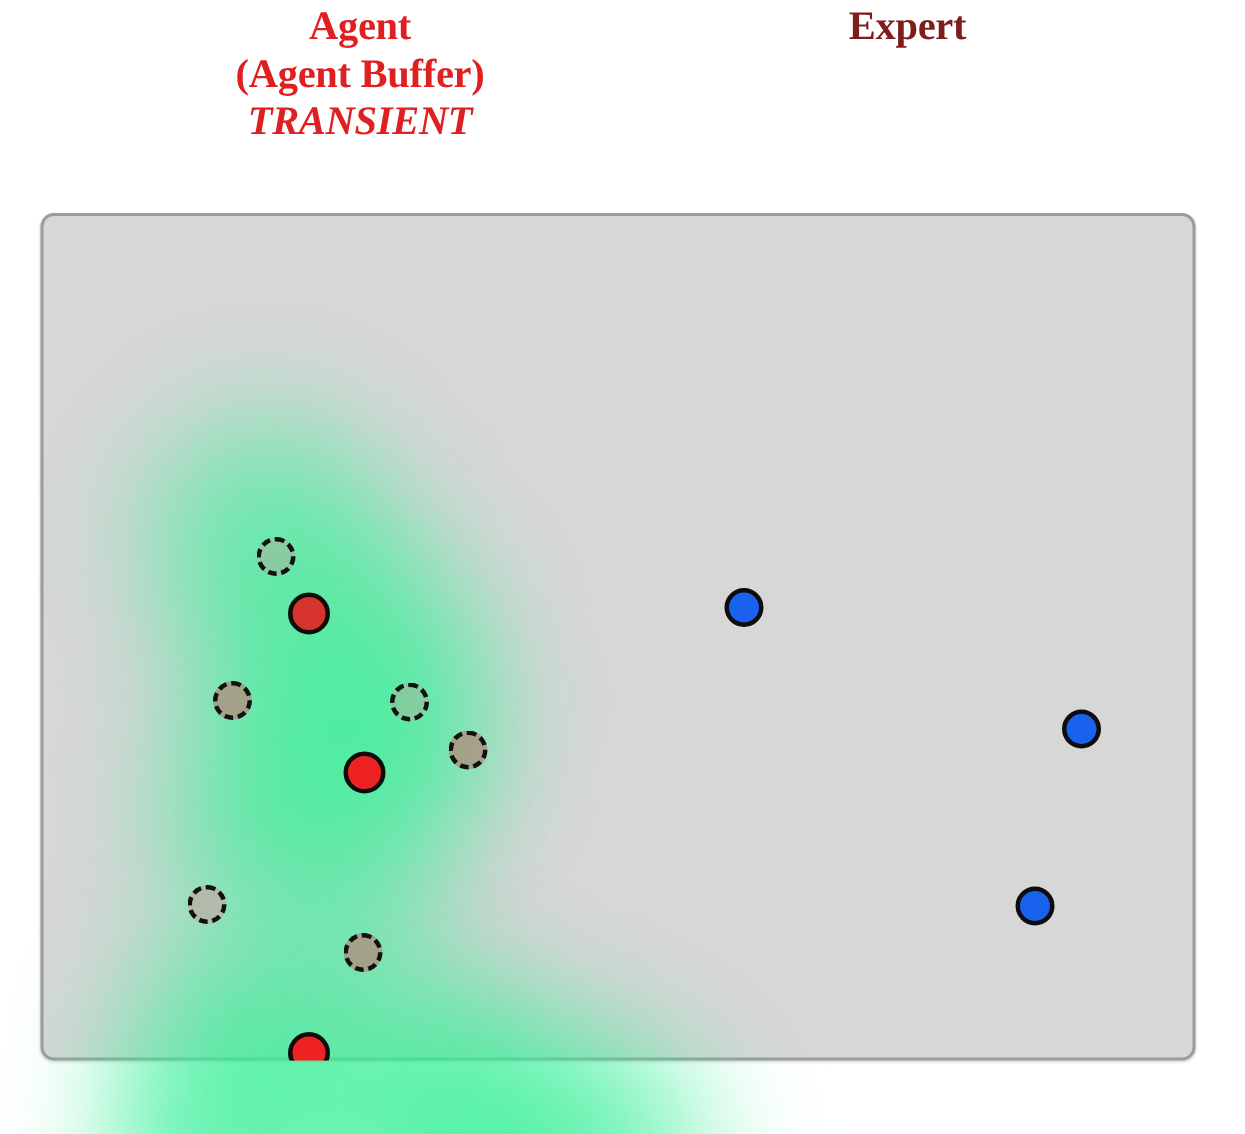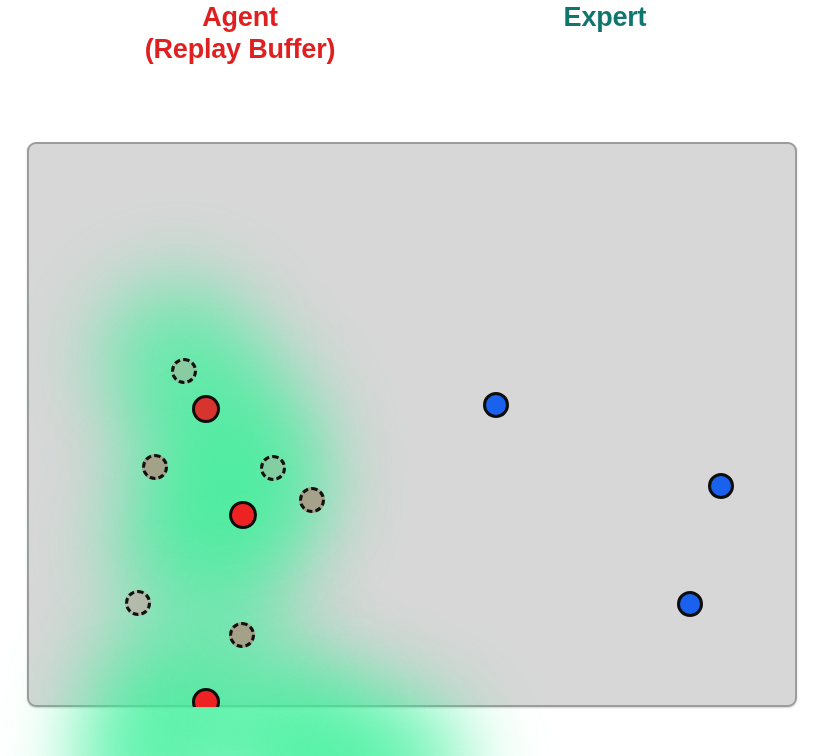--- a/index.html
+++ b/index.html
@@ -14,20 +14,21 @@
     font-family: "Liberation Sans", sans-serif;
     overflow: hidden;
   }
 
   
   #headers {
     position: absolute;
     left: 0; top: 0;
     width: 677px;
     height: 136px;
+    font-family: Liberation Serif, serif;
   }
   .col-title {
     position: absolute;
     top: 2px;
     text-align: center;
     line-height: 1.17;
     font-size: 27px;
     font-weight: bold;
     letter-spacing: -0.2px;
   }
@@ -104,24 +105,25 @@
     border: 3.5px dashed #111111;
   }
 </style>
 </head>
 <body>
 
 <div id="headers">
 
   <div class="col-title" id="agent-title" style="color: rgb(224, 32, 32);">
     <span class="ln1">Agent</span>
-    <span class="ln2">(Replay Buffer)</span>
+    <span class="ln2">(Agent Buffer)</span>
+    <span class="ln3">TRANSIENT</span>
   </div>
 
-  <div class="col-title" id="expert-title" style="color: #0f766e;">
+  <div class="col-title" id="expert-title" style="color: #7f1d1d;">
     <span class="ln1">Expert</span>
   </div>
 
 </div>
 
 <div id="panel-wrap">
   <div id="panel" style="background: rgb(215, 215, 215); border-color: rgb(156, 156, 156);"></div>
   <div id="glow-layer">
       <div class="glow" style="left: 45px; top: 110px; width: 210px; height: 210px; background: radial-gradient(circle, rgba(60, 240, 154, 0.8) 0%, rgba(60, 240, 154, 0.44) 45%, rgba(60, 240, 154, 0) 72%);"></div>
       <div class="glow" style="left: 80px; top: 180px; width: 240px; height: 240px; background: radial-gradient(circle, rgba(60, 240, 154, 0.92) 0%, rgba(60, 240, 154, 0.506) 45%, rgba(60, 240, 154, 0) 72%);"></div>

